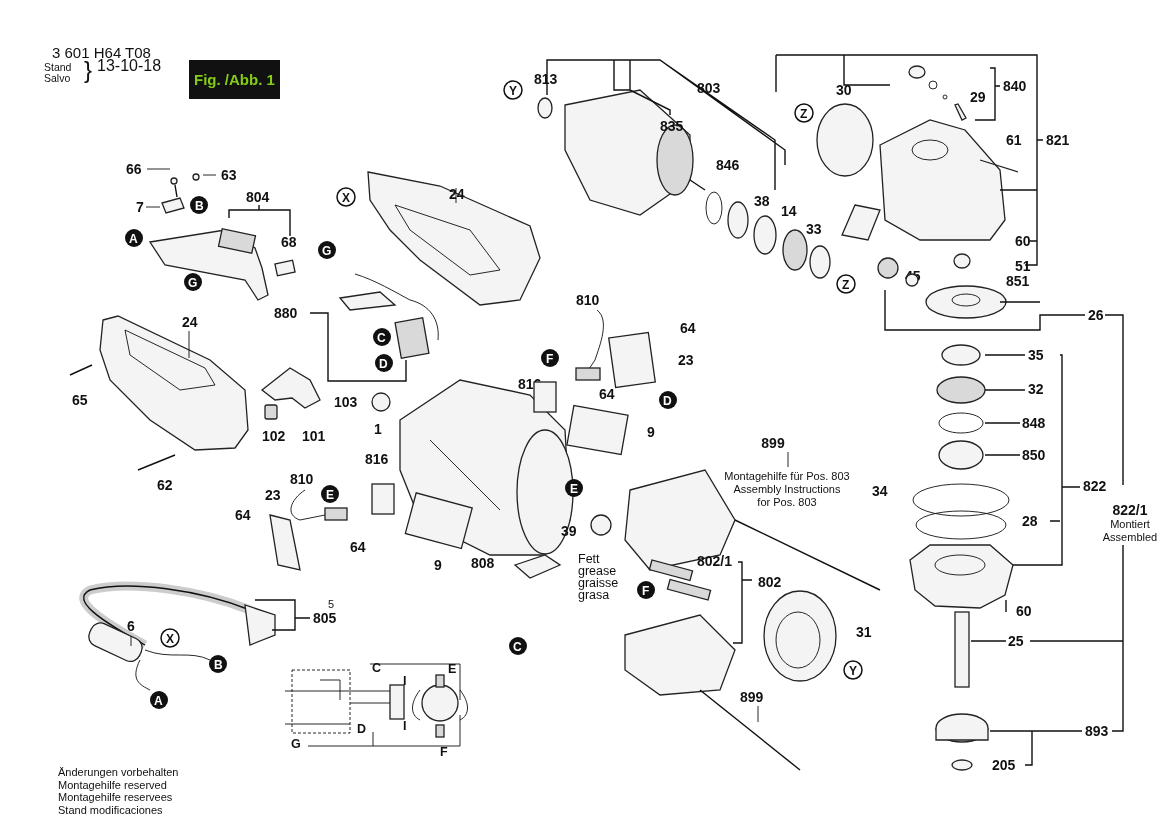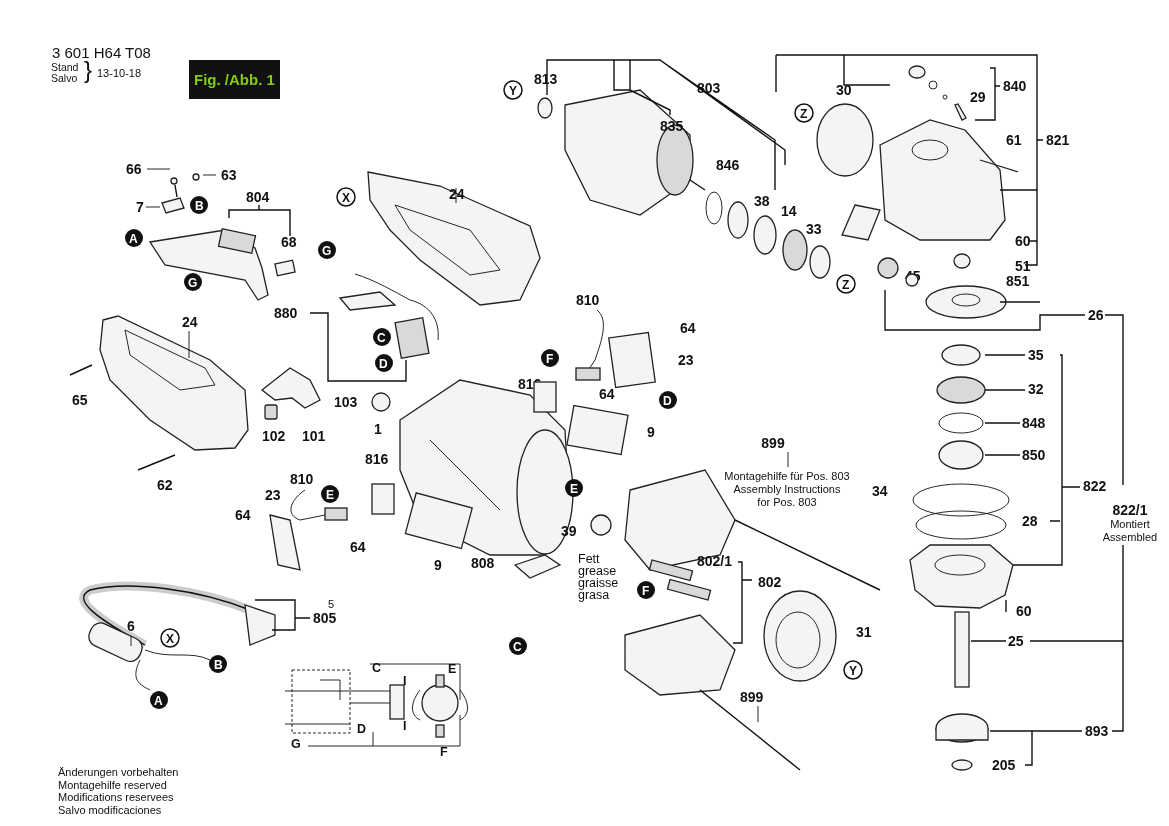--- a/index.html
+++ b/index.html
@@ -11,23 +11,23 @@
   .ln{stroke:#111;stroke-width:1.4;fill:none;}
   .thin{stroke:#111;stroke-width:0.9;fill:none;}
   .part{stroke:#222;stroke-width:1.3;fill:#f4f4f4;}
   .partd{stroke:#222;stroke-width:1.3;fill:#d9d9d9;}
   .circB circle{fill:#111;}
   .circB text{fill:#fff;font-family:"Liberation Sans",sans-serif;font-weight:bold;font-size:12px;}
   .circW circle{fill:#fff;stroke:#111;stroke-width:1.5;}
   .circW text{fill:#111;font-family:"Liberation Sans",sans-serif;font-weight:bold;font-size:12px;}
   #header{position:absolute;left:52px;top:47px;font-size:15px;line-height:12px;}
   #figbox{position:absolute;left:158px;top:60px;background:#111;color:#84cc16;font-weight:bold;font-size:15px;padding:11px 5px;margin-left:31px;}
-  #stand{position:absolute;left:51px;top:62px;font-size:10.5px;line-height:11px;}
+  #stand{position:absolute;left:44px;top:62px;font-size:10.5px;line-height:11px;}
   #brace{position:absolute;left:84px;top:58px;font-size:24px;line-height:24px;}
-  #date{position:absolute;left:97px;top:67px;font-size:11px;}
+  #date{position:absolute;left:97px;top:57px;font-size:16px;}
   #footer{position:absolute;left:58px;top:766px;font-size:11px;line-height:12.5px;}
 </style>
 </head>
 <body>
 
 <div id="header">3 601 H64 T08</div>
 <div id="stand">
   <div>Stand</div>
   <div>Salvo</div>
 </div>
@@ -351,15 +351,15 @@
     </g>
   <g class="circW">
       <circle cx="846" cy="284" r="9"></circle>
       <text x="842" y="289">Z</text>
     </g>
 </svg>
 
 <div id="footer">
   <div>Änderungen vorbehalten</div>
   <div>Montagehilfe reserved</div>
-  <div>Modifications reservees</div>
-  <div>Salvo modificaciones</div>
+  <div>Montagehilfe reservees</div>
+  <div>Stand modificaciones</div>
 </div>
 
 </body></html>

